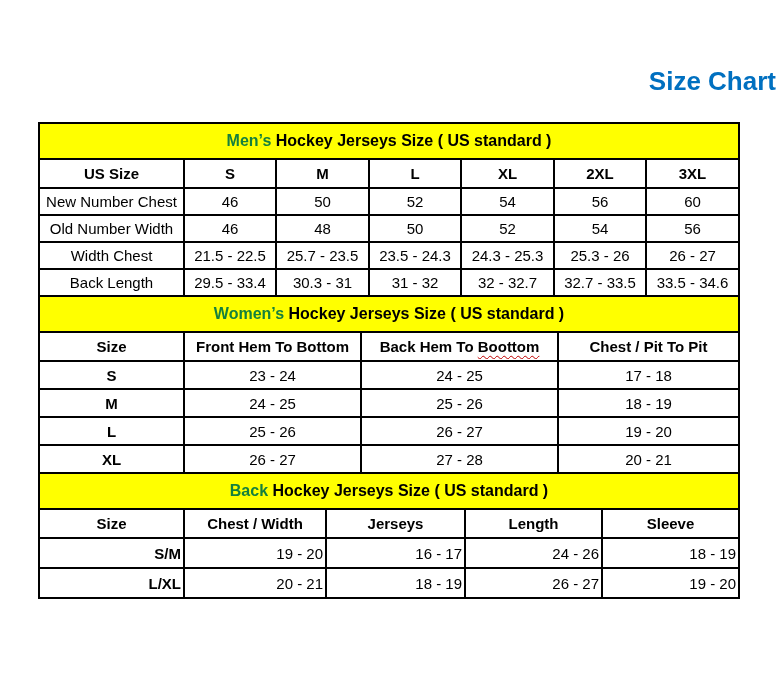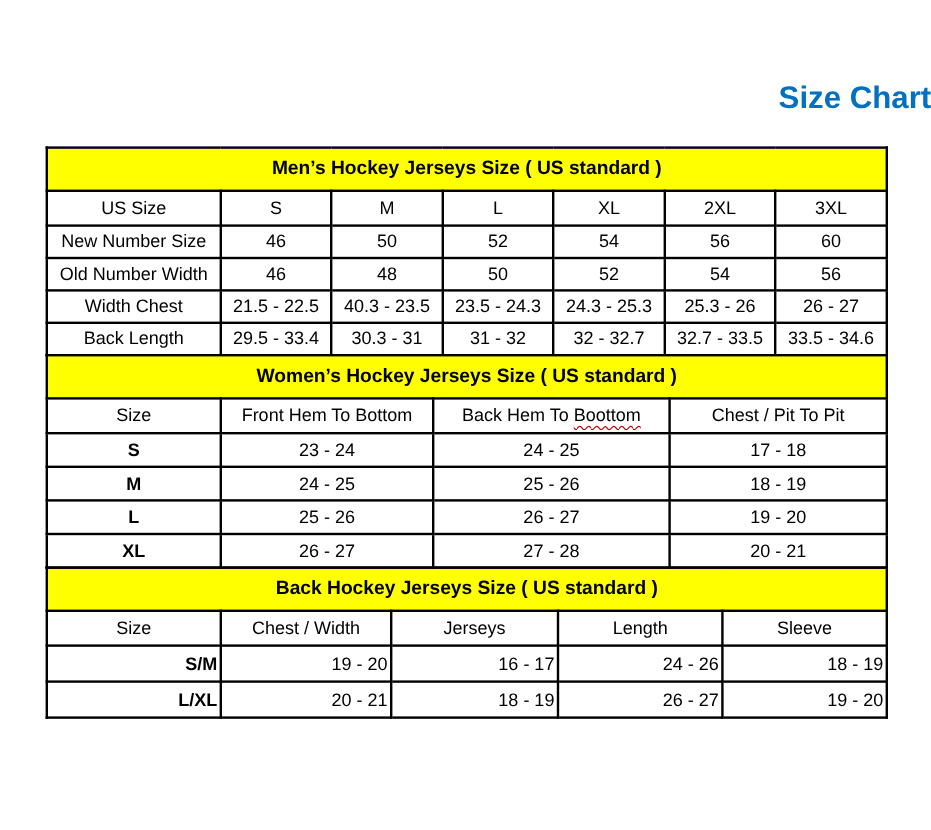--- a/index.html
+++ b/index.html
@@ -13,22 +13,22 @@
     color: #0070C0; letter-spacing: 0px;
   }
   .chart-block { position: absolute; top: 122px; left: 38px; width: 700px; }
   table.section {
     border-collapse: collapse; table-layout: fixed; width: 700px;
     font-size: 15px;
   }
   table.section + table.section { margin-top: -2px; padding-left: 12px; }
   td { border: 2px solid #000; text-align: center; vertical-align: middle; padding: 0 2px; overflow: hidden; white-space: nowrap; }
   .caption-row td { background: #FFFF00; font-weight: bold; font-size: 16px; height: 34px; }
-  .accent { color: #000000; }
-  .head-row td { font-weight: normal; height: 27px; border-radius: 11px; }
+  .accent { color: #15803d; }
+  .head-row td { font-weight: bold; height: 27px; border-radius: 11px; }
   .mens .data-row td { height: 25px; }
   .womens .data-row td, .youth .data-row td { height: 26px; }
   .youth .data-row td { height: 28px; text-align: right; }
   .row-label-bold { font-weight: bold; }
   .wavy {
     text-decoration: underline;
     text-decoration-style: wavy;
     text-decoration-color: #C00000;
     text-decoration-thickness: 1px;
     text-underline-offset: 3px;
@@ -58,41 +58,41 @@
       <tr class="head-row">
         <td>US Size</td>
         <td>S</td>
         <td>M</td>
         <td>L</td>
         <td>XL</td>
         <td>2XL</td>
         <td>3XL</td>
       </tr>
       <tr class="data-row">
-        <td>New Number Size</td>
+        <td>New Number Chest</td>
         <td>46</td>
         <td>50</td>
         <td>52</td>
         <td>54</td>
         <td>56</td>
         <td>60</td>
       </tr>
       <tr class="data-row">
         <td>Old Number Width</td>
         <td>46</td>
         <td>48</td>
         <td>50</td>
         <td>52</td>
         <td>54</td>
         <td>56</td>
       </tr>
       <tr class="data-row">
         <td>Width Chest</td>
         <td>21.5 - 22.5</td>
-        <td>40.3 - 23.5</td>
+        <td>25.7 - 23.5</td>
         <td>23.5 - 24.3</td>
         <td>24.3 - 25.3</td>
         <td>25.3 - 26</td>
         <td>26 - 27</td>
       </tr>
       <tr class="data-row">
         <td>Back Length</td>
         <td>29.5 - 33.4</td>
         <td>30.3 - 31</td>
         <td>31 - 32</td>

